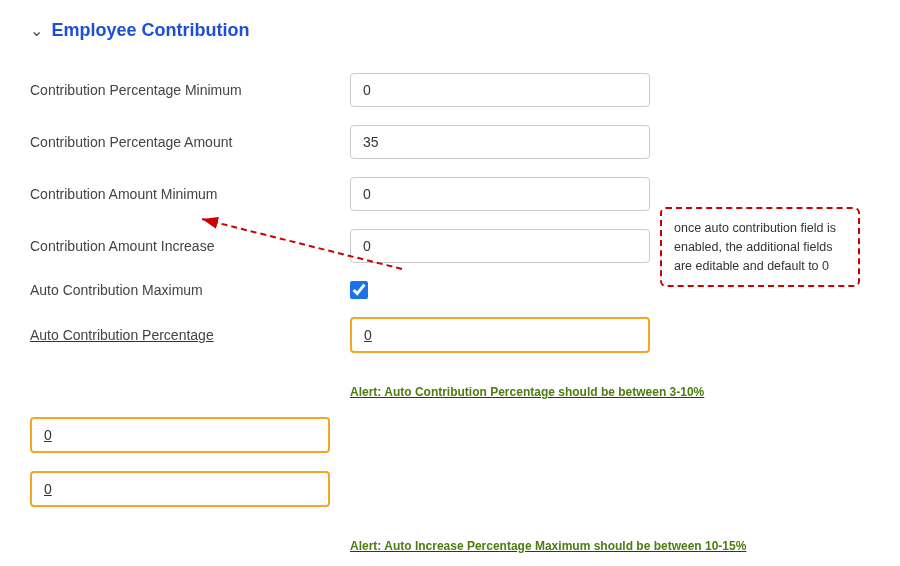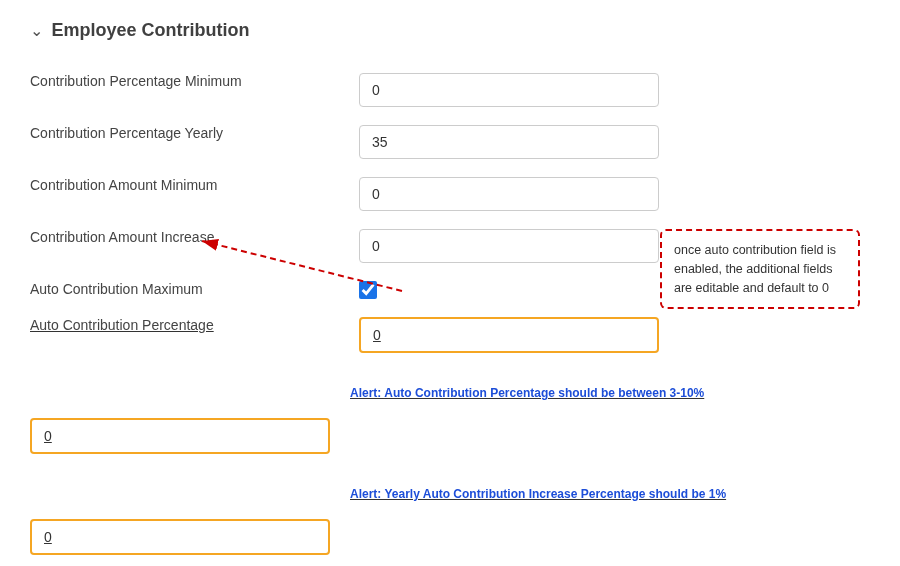--- a/index.html
+++ b/index.html
@@ -21,33 +21,33 @@
 
     .chevron-icon {
       color: #555;
       font-size: 16px;
       cursor: pointer;
     }
 
     .section-title {
       font-size: 18px;
       font-weight: 700;
-      color: #404040;
+      color: #1d4ed8;
     }
 
     .form-container {
       position: relative;
       max-width: 900px;
     }
 
     .form-row {
       display: flex;
-      align-items: flex-start;
+      align-items: center;
       margin-bottom: 18px;
-      gap: 29px;
+      gap: 20px;
     }
 
     .form-row.with-alert {
       flex-wrap: wrap;
       text-decoration: underline;
     }
 
     .field-label {
       width: 300px;
       min-width: 300px;
@@ -66,43 +66,43 @@
     }
 
     .field-input.orange-border {
       border: 2px solid #f5a623;
       border-radius: 4px;
     }
 
     .alert-text {
       width: 100%;
       margin-left: 320px;
-      color: #1d4ed8;
+      color: #4d7c0f;
       font-size: 12px;
       font-weight: 600;
-      margin-top: 4px;
+      margin-top: 12px;
     }
 
     .checkbox-wrapper {
       display: flex;
       align-items: center;
     }
 
     .custom-checkbox {
       width: 18px;
       height: 18px;
       accent-color: #1a73e8;
       cursor: pointer;
     }
 
     
     .tooltip-box {
       position: absolute;
       right: 10px;
-      top: 209px;
+      top: 187px;
       width: 200px;
       border: 2px dashed #cc0000;
       border-radius: 6px;
       background: #fff;
       padding: 10px 12px;
       font-size: 12.5px;
       color: #333;
       line-height: 1.5;
     }
   </style>
@@ -115,21 +115,21 @@
     <span class="chevron-icon">⌄</span>
     <span class="section-title">Employee Contribution</span>
   </div>
 
   <div class="form-row">
     <label class="field-label">Contribution Percentage Minimum</label>
     <input class="field-input" type="text" value="0" style="">
   </div>
 
   <div class="form-row">
-    <label class="field-label">Contribution Percentage Yearly</label>
+    <label class="field-label">Contribution Percentage Amount</label>
     <input class="field-input" type="text" value="35" style="">
   </div>
 
   <div class="form-row">
     <label class="field-label">Contribution Amount Minimum</label>
     <input class="field-input" type="text" value="0" style="">
   </div>
 
   <div class="form-row">
     <label class="field-label">Contribution Amount Increase</label>
@@ -144,21 +144,20 @@
   </div>
 
   <div class="form-row with-alert">
     <label class="field-label">Auto Contribution Percentage</label>
     <input class="field-input orange-border" type="text" value="0" style="">
     <div class="alert-text">Alert: Auto Contribution Percentage should be between 3-10%</div>
   </div>
 
   <div class="form-row with-alert">
     <input class="field-input orange-border" type="text" value="0" style="">
-    <div class="alert-text">Alert: Yearly Auto Contribution Increase Percentage should be 1%</div>
   </div>
 
   <div class="form-row with-alert">
     <input class="field-input orange-border" type="text" value="0" style="">
     <div class="alert-text">Alert: Auto Increase Percentage Maximum should be between 10-15%</div>
   </div>
 
   <div class="tooltip-box">
     <span>once auto contribution field is enabled, the additional fields are editable and default to 0</span>
     

